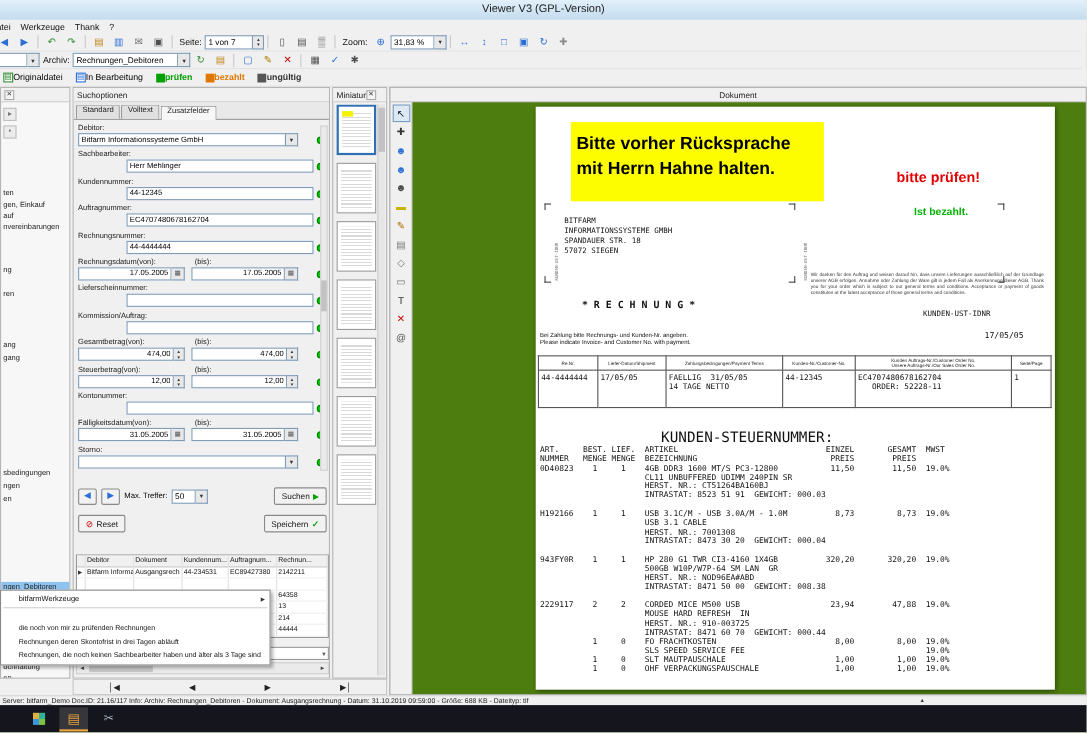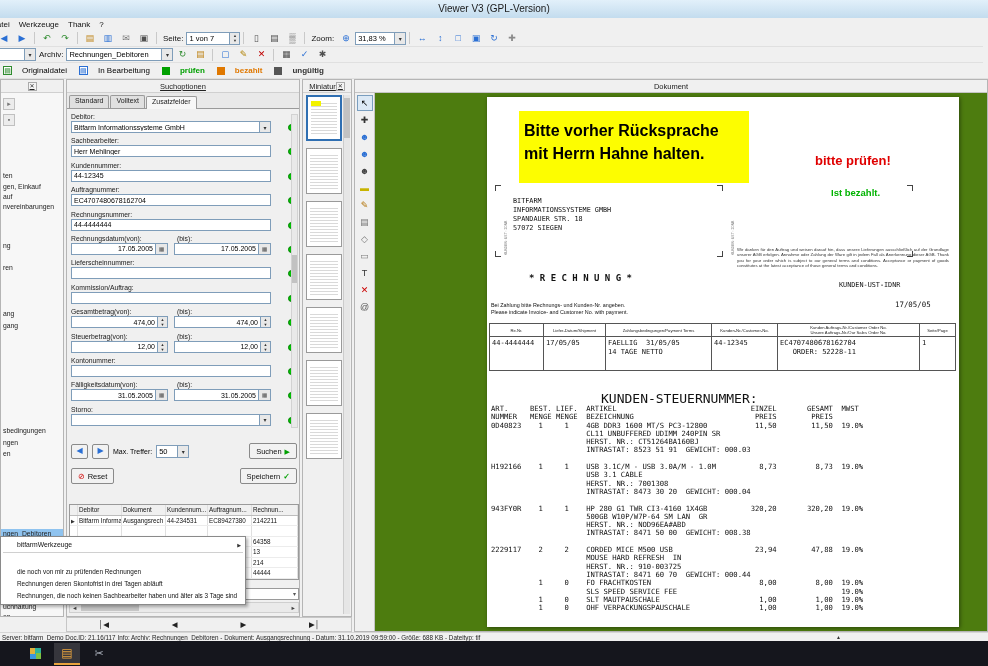--- a/index.html
+++ b/index.html
@@ -23,33 +23,33 @@
     line-height:13px; text-align:center; padding:0; color:#444; }
   .sep { width:1px; height:12px; background:#c9c9c9; margin:0 3px; flex:none; }
   .lbl { font-size:8px; color:#111; margin:0 3px; white-space:nowrap; }
   .fld { height:13px; font-size:7.5px; border:1px solid #7f9db9; background:#fff; padding:0 2px; }
   .combo { display:inline-flex; align-items:stretch; }
   .drop { width:11px; border:1px solid #7f9db9; border-left:none; background:#e8e8e8; display:flex; align-items:center; justify-content:center; }
   .drop::after { content:"▾"; font-size:6px; color:#333; }
   .spn { width:10px; border:1px solid #7f9db9; border-left:none; background:#e8e8e8; display:flex; flex-direction:column; align-items:center; justify-content:center; }
   .spn::before { content:"▲"; font-size:4px; line-height:5px; color:#333; }
   .spn::after { content:"▼"; font-size:4px; line-height:5px; color:#333; }
-  .flag { display:inline-flex; align-items:center; gap:10px; white-space:nowrap; }
+  .flag { display:inline-flex; align-items:center; gap:0; white-space:nowrap; }
   .fico { width:9px; height:9px; display:inline-block; border:1px solid #888; background:#fff; font-style:normal; font-size:7px; line-height:8px; text-align:center; }
   .fico.green { color:#2e8b2e; border-color:#2e8b2e; }
   .fico.blue  { color:#2a6fd4; border-color:#2a6fd4; }
   .stat b { font-weight:bold; }
   .stat .sq { width:8px; height:8px; display:inline-block; }
   .stat.g b { color:#00a000; } .stat.g .sq { background:#00a000; }
   .stat.o b { color:#e07800; } .stat.o .sq { background:#e07800; }
   .stat.d b { color:#333; }    .stat.d .sq { background:#555; }
 
   
   .phead { height:13px; background:#f0f0f0; border-bottom:1px solid #d0d0d0; font-size:7.5px; color:#222;
-    display:flex; align-items:center; justify-content:center; padding:0 3px;text-decoration:underline; }
+    display:flex; align-items:center; justify-content:flex-start; padding:0 3px; }
   .px { width:9px; height:9px; border:1px solid #aaa; background:#f4f4f4; font-size:6px; line-height:7px; text-align:center; color:#333; }
   .px::after { content:"✕"; }
 
   
   .tree { position:absolute; left:0; top:79px; width:64px; height:538px; background:#f7f7f7;
     border:1px solid #b5b5b5; overflow:hidden; font-size:6.8px; color:#222; }
   .tico { position:absolute; left:2px; width:12px; height:12px; border:1px solid #c0c0c0; background:#ececec;
     font-size:7px; line-height:10px; text-align:center; color:#777; }
   .titem { position:absolute; left:0; width:100%; padding:1px 2px; white-space:nowrap; overflow:hidden; }
   .titem.sel { background:#8fc3ef; }
@@ -60,21 +60,21 @@
   .search { position:absolute; left:66px; top:79px; width:234px; height:538px; background:#f0f0f0; border:1px solid #b5b5b5; }
   .tabs { height:16px; display:flex; gap:1px; padding:2px 2px 0; background:#e9e9e9; border-bottom:1px solid #9a9a9a; }
   .tab { font-size:7px; padding:1px 5px; border:1px solid #9a9a9a; border-bottom:none; background:#e0e0e0; border-radius:2px 2px 0 0; color:#222; }
   .tab.active { background:#f7f7f7; position:relative; top:1px; }
   .fields { position:relative; padding:4px 14px 0 4px; height:318px; }
   .field { position:relative; height:24.4px; }
   .flabel { font-size:6.8px; color:#1a1a1a; white-space:nowrap; }
   .flabel.bis { position:absolute; left:106px; top:0; }
   .frow { display:flex; gap:6px; margin-top:1px; }
   .finput { height:12px; font-size:7px; border:1px solid #7f9db9; background:#fff; padding:0 2px; }
-  .w-full { width:200px; }
+  .w-full { width:200px;margin-left:44px; }
   .combo-f { display:flex; width:200px; } .combo-f input { flex:1; min-width:0; }
   .combo-h { display:flex; width:97px; }  .combo-h input { flex:1; min-width:0; text-align:right; }
   .cal { width:12px; height:12px; border:1px solid #7f9db9; border-left:none; background:#e8e8e8; padding:0; font-size:6px; line-height:10px; }
   .cal::after { content:"▦"; color:#555; }
   .dot { position:absolute; right:-10px; top:11px; width:7px; height:7px; border-radius:50%;
     background:#00c400; border:1px solid #008000; }
   .vscroll { position:absolute; right:1px; top:34px; width:7px; height:314px; background:#e9e9e9; border:1px solid #d2d2d2; }
   .vthumb { position:absolute; left:0; top:45%; width:5px; height:28px; background:#c2c2c2; }
   .ctrl1 { position:absolute; left:4px; top:362px; width:226px; height:18px; display:flex; align-items:center; gap:4px; }
   .navb { width:17px; height:15px; border:1px solid #8a8a8a; background:#f2f2f2; font-size:8px; line-height:12px; color:#2a6fd4; padding:0; border-radius:2px; }

